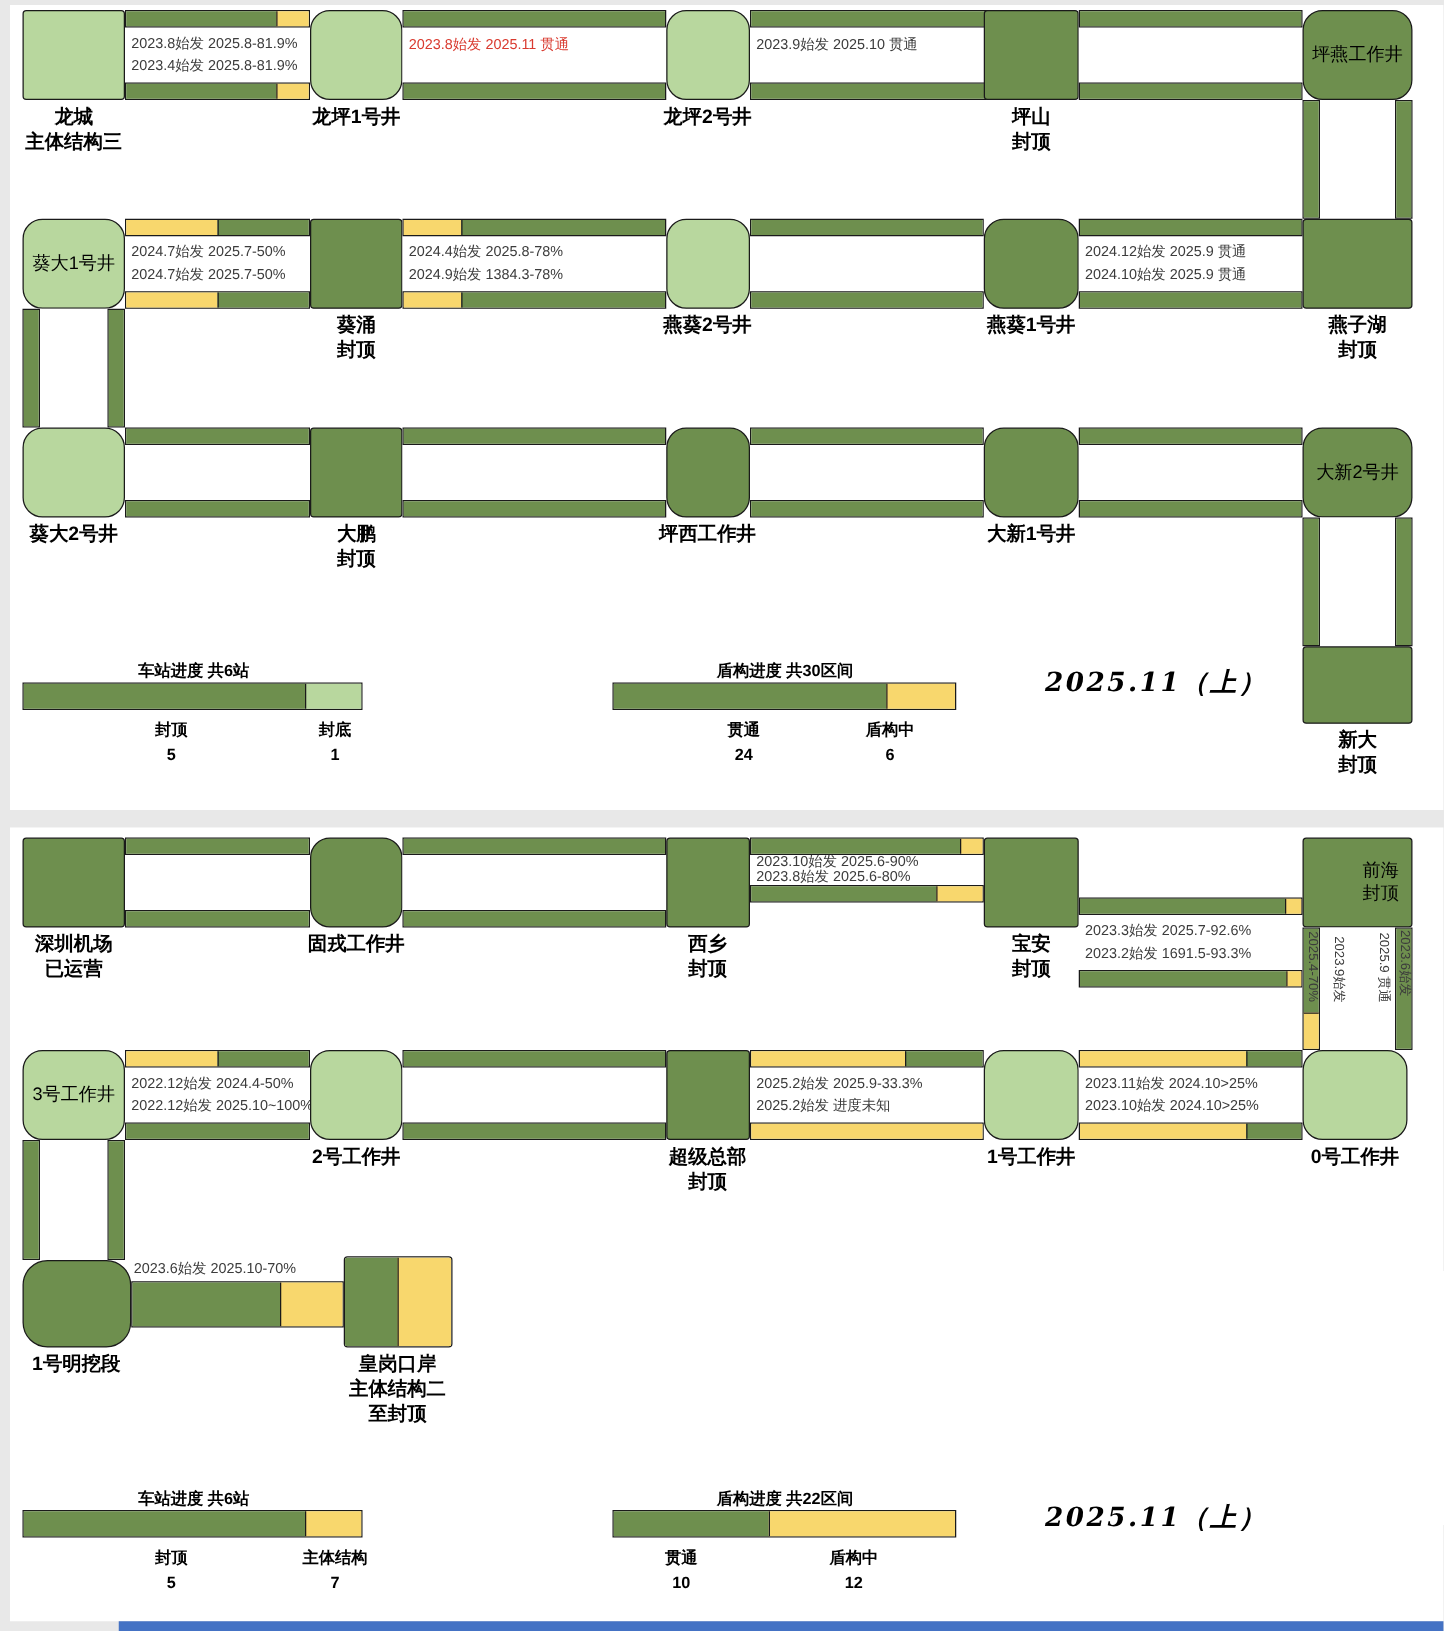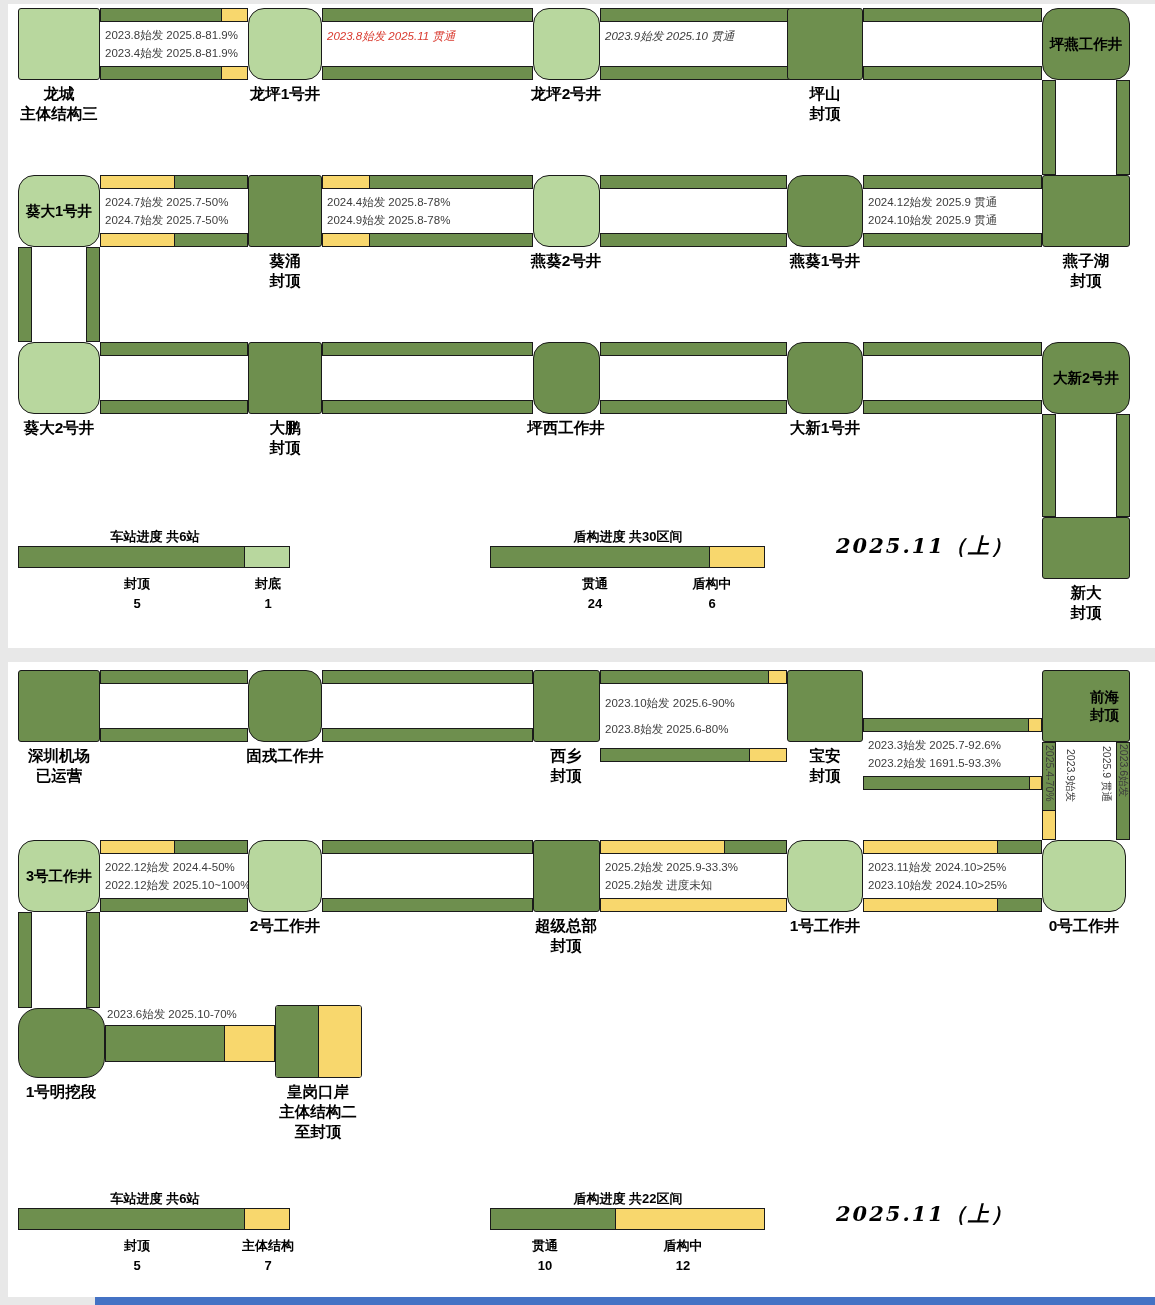--- a/index.html
+++ b/index.html
@@ -1,38 +1,38 @@
 <!DOCTYPE html>
 <html><head>
 <meta charset="utf-8">
 <style>
   html,body{margin:0;padding:0;}
   body{font-family:"Liberation Sans",sans-serif;background:#e8e8e8;}
   #stage{position:relative;width:1155px;height:1305px;background:#e8e8e8;overflow:hidden;}
   .panel{position:absolute;background:#ffffff;}
   
   .st{position:absolute;box-sizing:border-box;border:1.8px solid #1a1a1a;display:flex;
-      align-items:center;justify-content:center;text-align:center;font-weight:700;
+      align-items:center;justify-content:center;text-align:center;font-weight:400;
       font-size:14.5px;line-height:1.25;color:#000;white-space:pre-line;}
   .dg{background:#6E8F4E;} .lg{background:#B8D79E;}
   .rd{border-radius:16px;} .sq{border-radius:3px;padding-left:37px;} .rdbig{border-radius:20px;}
   
   .lbl{position:absolute;width:150px;text-align:center;font-weight:700;font-size:15.5px;
        line-height:1.3;color:#000;white-space:pre-line;}
   
   .tun{position:absolute;background:#fff;}
   .tbar{position:absolute;left:0;right:0;height:14px;box-sizing:border-box;
         border:1.5px solid #1a1a1a;display:flex;}
   .tbar.top{top:0;} .tbar.bot{bottom:0;}
   .seg{height:100%;box-sizing:border-box;}
   .seg+.seg{border-left:1.5px solid #1a1a1a;}
   .sg{background:#6E8F4E;} .sy{background:#F8D76D;} .slg{background:#B8D79E;}
   .ann{position:absolute;left:5px;right:2px;top:14px;bottom:14px;display:flex;
        flex-direction:column;justify-content:space-evenly;font-size:11.5px;color:#3c3c3c;}
-  .ann.one{justify-content:flex-start;padding-top:8px;font-style:italic;}
+  .ann.one{justify-content:flex-start;padding-top:8px;}
   .ann-line{line-height:1.05;white-space:nowrap;}
   .red{color:#D93A2F;}
   
   .vtun{position:absolute;background:#fff;}
   .vbar{position:absolute;top:0;bottom:0;width:14px;box-sizing:border-box;
         border:1.5px solid #1a1a1a;display:flex;flex-direction:column;}
   .vbar.l{left:0;} .vbar.r{right:0;}
   .vseg{width:100%;box-sizing:border-box;}
   .vseg+.vseg{border-top:1.5px solid #1a1a1a;}
   .vtext{position:absolute;font-size:10.5px;color:#3c3c3c;white-space:nowrap;
@@ -162,21 +162,21 @@
     <div class="tbar top">
         <div class="seg sy" style="width:22%"></div>
         <div class="seg sg" style="width:78%"></div>
       </div>
     <div class="tbar bot">
         <div class="seg sy" style="width:22%"></div>
         <div class="seg sg" style="width:78%"></div>
       </div>
     <div class="ann">
       <span class="ann-line">2024.4始发 2025.8-78%</span>
-      <span class="ann-line">2024.9始发 2025.8-78%</span>
+      <span class="ann-line">2024.9始发 1384.3-78%</span>
     </div>
   </div>
 
   <div class="st lg rd" style="left:533px;top:175px;width:67px;height:72px;"></div>
   <div class="lbl" style="left:491px;top:251px;">燕葵2号井</div>
 
   <div class="tun" style="left:600px;top:175px;width:187px;height:72px;">
     <div class="tbar top">
         <div class="seg sg" style="width:100%"></div>
       </div>
@@ -322,21 +322,21 @@
       </div>
     <div class="tbar bot">
         <div class="seg sg" style="width:100%"></div>
       </div>
   </div>
 
   <div class="st dg sq" style="left:533px;top:670px;width:67px;height:72px;"></div>
   <div class="lbl" style="left:491px;top:746px;">西乡
 封顶</div>
 
-  <div class="tun" style="left:600px;top:670px;width:187px;height:92px;">
+  <div class="tun" style="left:600px;top:670px;width:187px;height:52px;">
     <div class="tbar top">
         <div class="seg sg" style="width:90%"></div>
         <div class="seg sy" style="width:10%"></div>
       </div>
     <div class="tbar bot">
         <div class="seg sg" style="width:80%"></div>
         <div class="seg sy" style="width:20%"></div>
       </div>
     <div class="ann">
       <span class="ann-line">2023.10始发 2025.6-90%</span>

